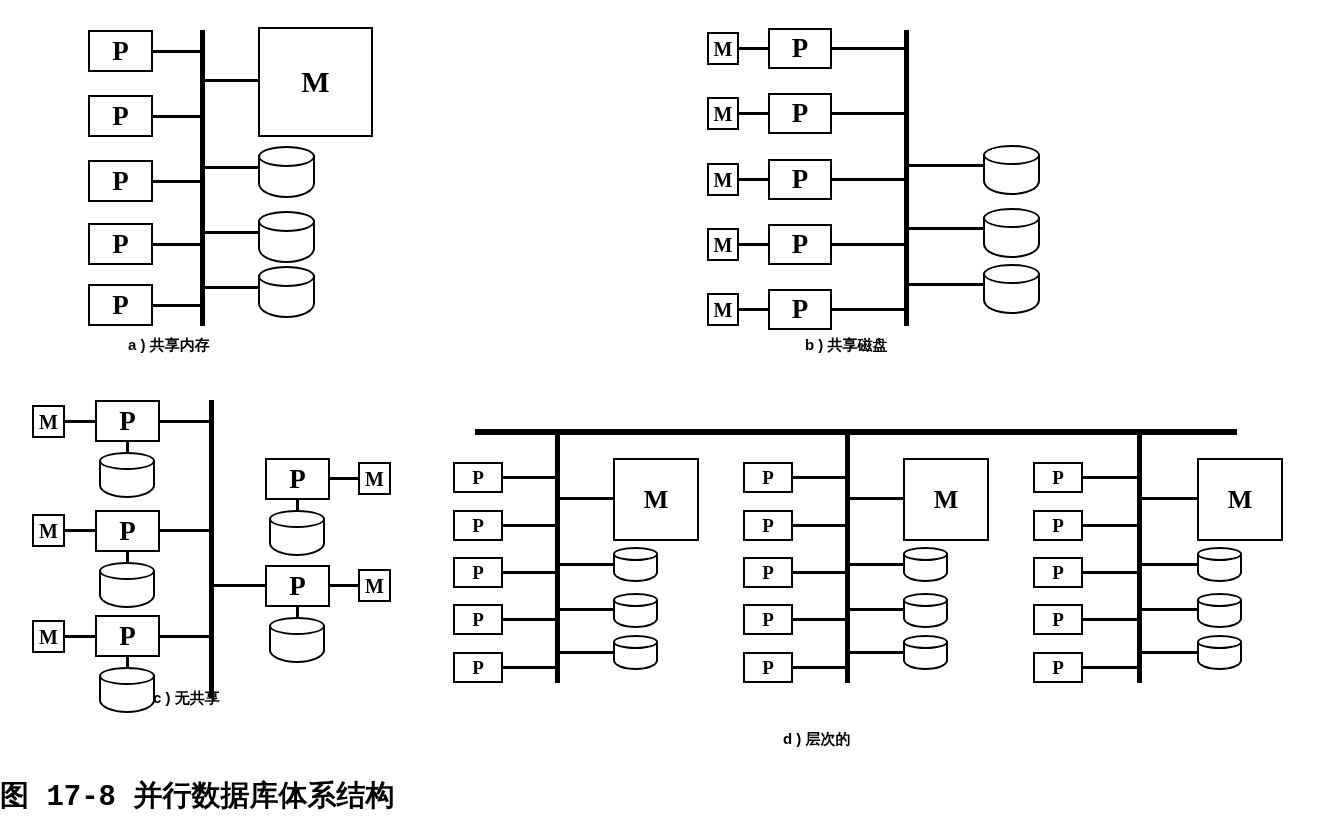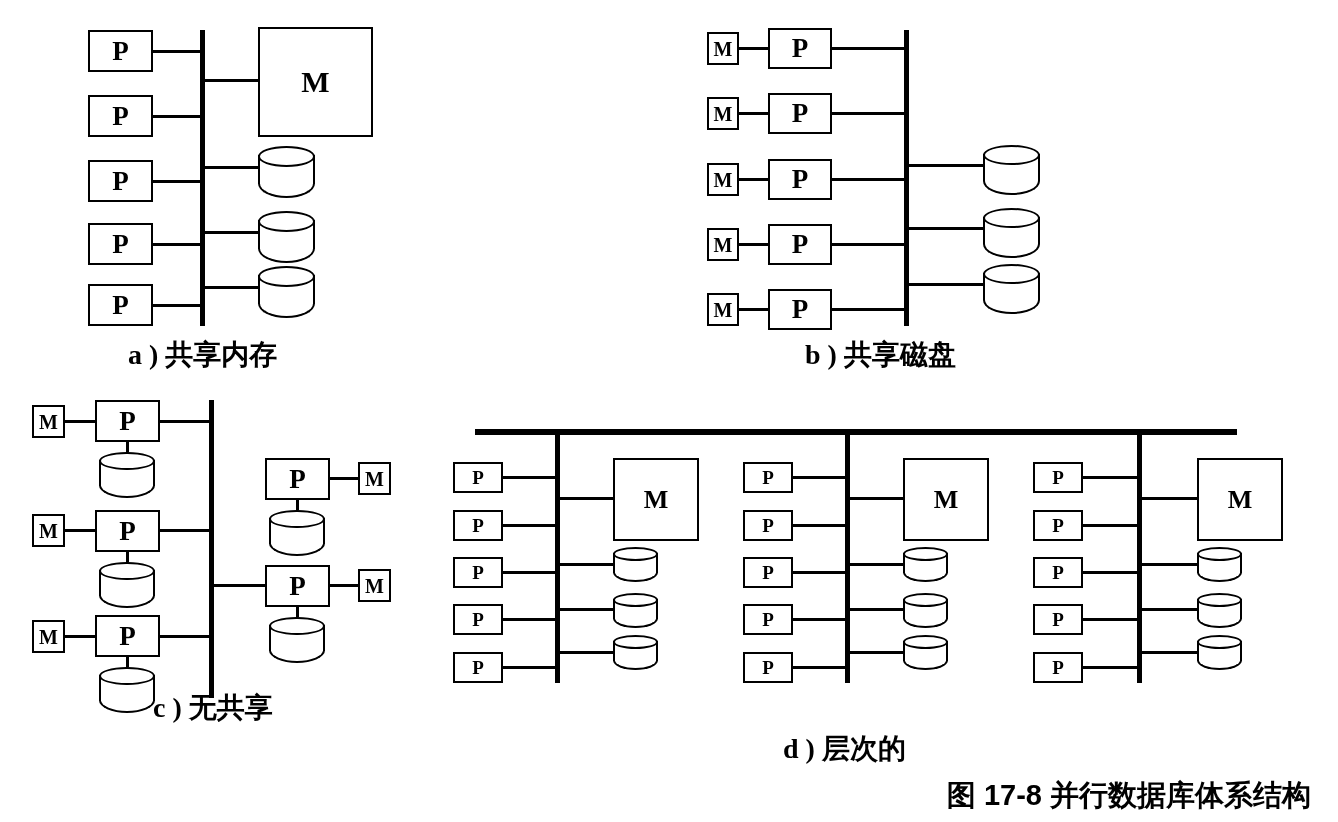--- a/index.html
+++ b/index.html
@@ -17,26 +17,26 @@
   .disk::before { 
     content:""; position:absolute; left:0; right:0; top:18%; bottom:0;
     box-sizing:border-box; border:2px solid #000; border-top:none;
     border-radius:0 0 50% 50% / 0 0 34% 34%; background:#fff;
   }
   .disk::after { 
     content:""; position:absolute; left:0; right:0; top:0; height:40%;
     box-sizing:border-box; border:2px solid #000; border-radius:50%; background:#fff;
   }
   .plabel {
-    position:absolute; font-weight:700; font-size:28px; white-space:nowrap;
-    font-family:Liberation Serif, serif;
+    position:absolute; font-weight:700; font-size:15px; white-space:nowrap;
+    font-family:Liberation Sans, sans-serif;
   }
   .figcap {
-    position:absolute; left:0; top:776px; width:1311px; text-align:right;
-    font-weight:700; font-size:29px; font-family:Liberation Sans, sans-serif; white-space:nowrap;
+    position:absolute; left:0; top:776px; width:1311px; text-align:left;
+    font-weight:700; font-size:29px; font-family:Liberation Mono, monospace; white-space:nowrap;
   }
   .fs27 { font-size:27px; } .fs30 { font-size:30px; } .fs20 { font-size:20px; }
   .fs19 { font-size:19px; } .fs26 { font-size:26px; }
 </style>
 </head>
 <body>
 
 <div class="page">
 
   <div>

